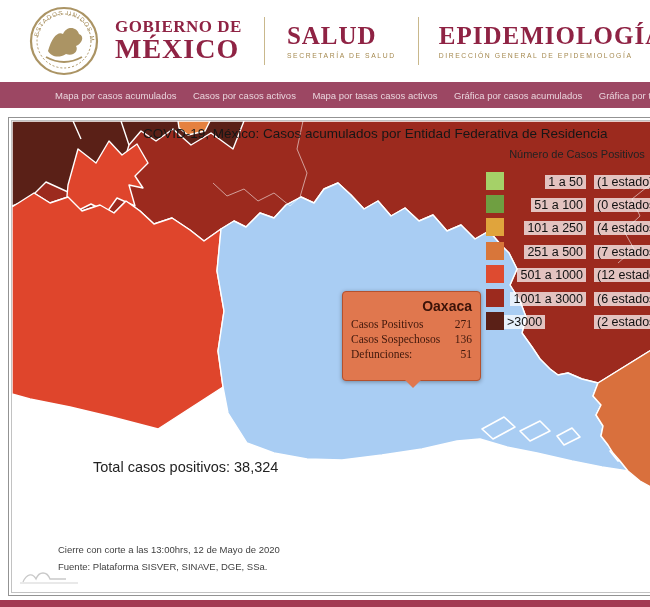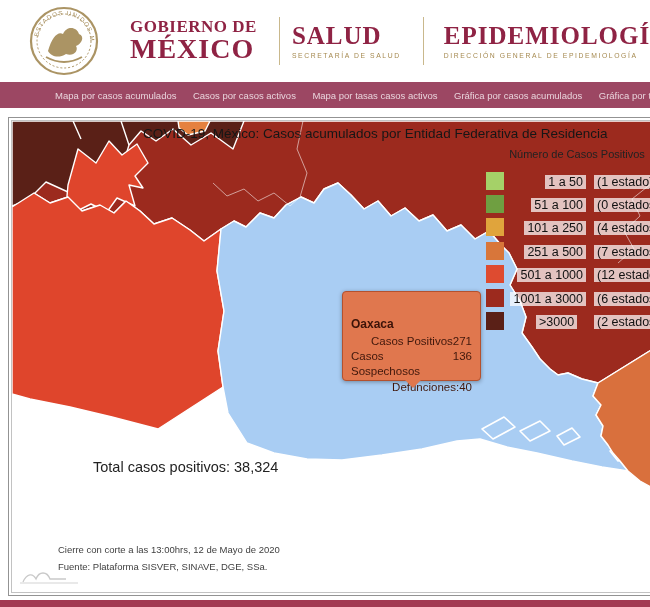--- a/index.html
+++ b/index.html
@@ -3,26 +3,26 @@
 <meta charset="utf-8">
 <style>
   * { margin:0; padding:0; box-sizing:border-box; }
   html,body { width:650px; height:607px; overflow:hidden; background:#fff;
     font-family:"Liberation Sans", sans-serif; position:relative; }
 
   
   .header { position:absolute; top:0; left:0; width:900px; height:82px;
     background:#fff; display:flex; align-items:center; }
   .seal { margin-left:28px; width:72px; height:72px; flex:0 0 auto; }
-  .brand { margin-left:30px; color:#8f2344; font-family:"Liberation Serif", serif;
+  .brand { margin-left:15px; color:#8f2344; font-family:"Liberation Serif", serif;
     font-weight:bold; line-height:1.02; }
   .brand .l1 { font-size:17px; letter-spacing:.5px; }
   .brand .l2 { font-size:28px; letter-spacing:1px; }
   .hdr-div { width:1px; height:48px; background:#c9b88c; margin-left:22px; }
-  .dep { margin-left:12px; }
+  .dep { margin-left:22px; }
   .dep .t { color:#8f2344; font-family:"Liberation Serif", serif; font-weight:bold;
     font-size:25px; letter-spacing:1px; line-height:1; }
   .dep .s { color:#a5894f; font-size:6.8px; letter-spacing:1.6px; margin-top:4px; }
   .dep2 { margin-left:20px; }
 
   
   .nav { position:absolute; top:82px; left:0; width:735px; height:26px;
     background:#9c4763; display:flex; align-items:center;
     justify-content:space-between; padding:0 10px 0 55px; }
   .nav-item { color:#e9d4dc; font-size:9.5px; white-space:nowrap; cursor:pointer; }
@@ -40,31 +40,31 @@
   
   .legend { position:absolute; left:455px; top:27px; width:260px; }
   .legend-title { margin-left:35px; width:150px; text-align:center;
     font-size:11px; color:#222; }
   .lrows { margin-top:9px; }
   .lrow { display:flex; align-items:center; height:23.4px; }
   .swatch { width:18px; height:18px; margin-left:19px; flex:0 0 auto; }
   .cell i { font-style:normal; background:rgba(255,255,255,.72); color:#111;
     padding:0 3px; font-size:12.5px; white-space:nowrap; }
   .range { width:82px; text-align:right; }
-  .lrow:nth-child(7) .range { text-align:left;padding-left:32px; }
+  .lrow:nth-child(7) .range { text-align:left; }
   .count { margin-left:8px; text-align:left; }
 
   
   .tooltip { position:absolute; left:330px; top:170px; width:139px; height:90px;
     background:#e0774e; border:1px solid #b4512e; border-radius:4px;
     box-shadow:0 1px 4px rgba(0,0,0,.35); padding:6px 8px 4px; }
-  .tooltip .tt-title { text-align:left; font-weight:bold; font-size:12px;
-    color:#3c1308; margin-bottom:3px;margin-top:19px; }
-  .tt-row { display:flex; justify-content:flex-end; font-size:11.5px;
-    color:#40180c; line-height:1.32; }
+  .tooltip .tt-title { text-align:right; font-weight:bold; font-size:14px;
+    color:#3c1308; margin-bottom:3px; }
+  .tt-row { display:flex; justify-content:space-between; font-size:11.5px;
+    color:#40180c; line-height:1.32;font-family:Liberation Serif, serif; }
   .tt-arrow { position:absolute; left:62px; bottom:-8px; width:0; height:0;
     border:8px solid transparent; border-bottom:none;
     border-top:8px solid #e0774e; }
 
   .total-label { position:absolute; left:76px; top:327px; font-size:14.5px;
     color:#222; background:rgba(255,255,255,.85); padding:2px 5px;
     white-space:nowrap;margin-top:9px; }
 
   .map-footer { position:absolute; left:46px; top:420px; font-size:9.5px;
     color:#3f3f3f; line-height:17px; }
@@ -199,21 +199,21 @@
     <div class="tt-row">
       <span>Casos Positivos</span>
       <span>271</span>
     </div>
     <div class="tt-row">
       <span>Casos Sospechosos</span>
       <span>136</span>
     </div>
     <div class="tt-row">
       <span>Defunciones:</span>
-      <span>40</span>
+      <span>51</span>
     </div>
     <div class="tt-arrow"></div>
   </div>
 
   <div class="total-label">Total casos positivos: 38,324</div>
 
   <div class="map-footer">
     <div>Cierre con corte a las 13:00hrs, 12 de Mayo de 2020</div>
     <div>Fuente: Plataforma SISVER, SINAVE, DGE, SSa.</div>
   </div>

